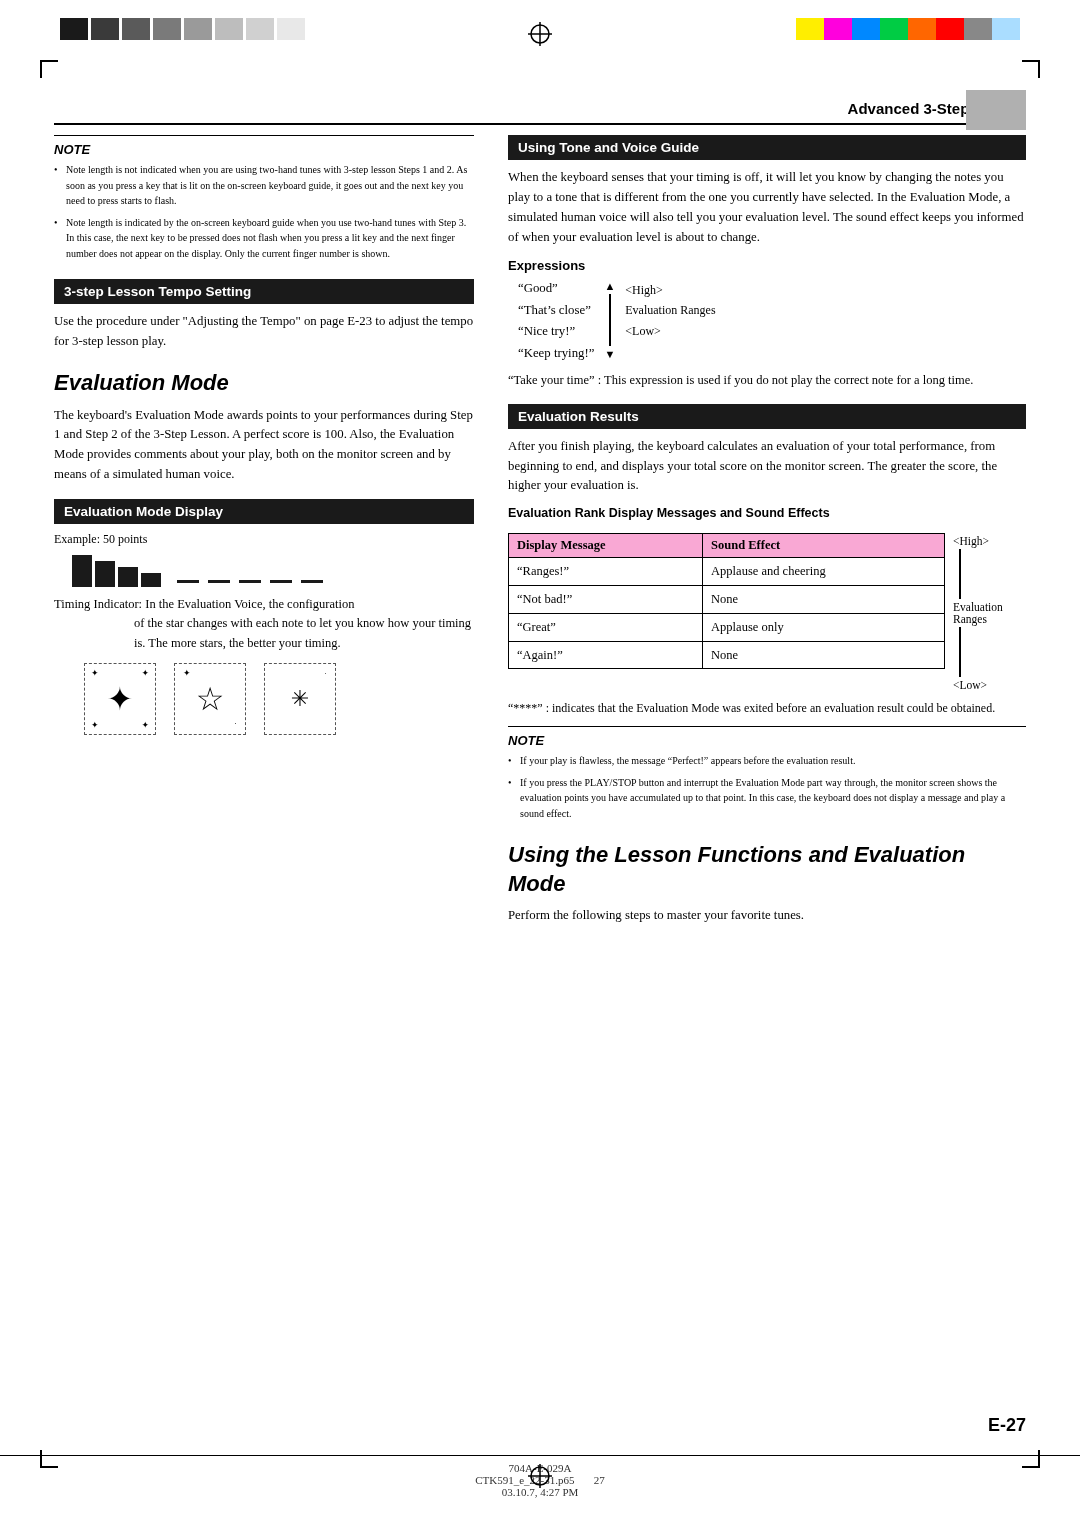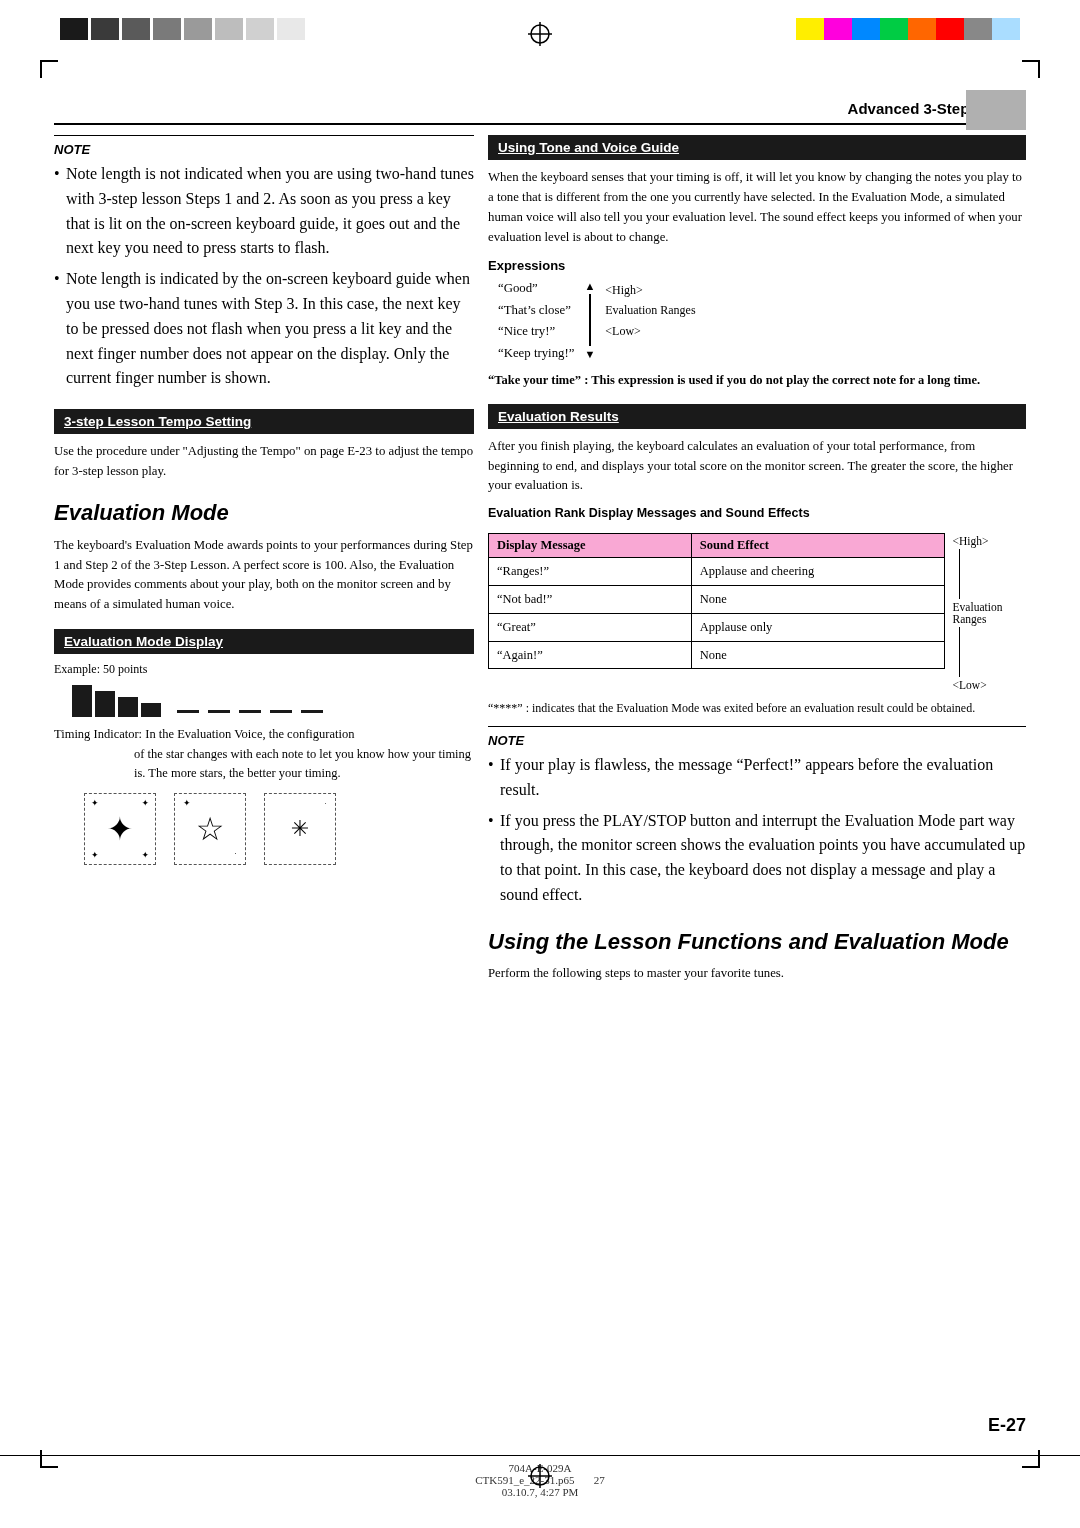--- a/index.html
+++ b/index.html
@@ -68,21 +68,21 @@
       height: 40px;
       background: #b0b0b0;
       position: absolute;
       right: 0;
       top: -10px;
     }
 
     
     .two-col {
       display: flex;
-      gap: 14px;
+      gap: 34px;
       margin-top: 10px;
     }
     .col-left {
       flex: 0 0 420px;
       width: 420px;
     }
     .col-right {
       flex: 1;
     }
 
@@ -93,21 +93,21 @@
       margin-bottom: 18px;
     }
     .note-title {
       font-style: italic;
       font-weight: bold;
       font-size: 13px;
       margin-bottom: 5px;
       font-family: Arial, sans-serif;
     }
     .note-content {
-      font-size: 16px;
+      font-size: 10px;
       line-height: 1.55;
     }
     .note-content ul {
       list-style: none;
       padding: 0;
     }
     .note-content ul li {
       padding-left: 12px;
       position: relative;
       margin-bottom: 6px;
@@ -121,21 +121,20 @@
     
     .section-header {
       background: #1a1a1a;
       color: #fff;
       padding: 5px 10px;
       font-size: 13.5px;
       font-weight: bold;
       font-family: Arial, sans-serif;
       margin-bottom: 8px;
       margin-top: 14px;
-      text-decoration: underline;
     }
     .section-header.first {
       margin-top: 0;
     }
 
     
     .section-content {
       font-size: 12.8px;
       line-height: 1.55;
       margin-bottom: 10px;
@@ -242,21 +241,20 @@
     }
     .expressions-labels {
       font-size: 12px;
       line-height: 1.7;
       padding-top: 2px;
     }
     .expr-note {
       font-size: 12.5px;
       margin-top: 6px;
       line-height: 1.5;
-      font-weight: bold;
     }
 
     
     .eval-table {
       border-collapse: collapse;
       width: 100%;
       margin: 8px 0;
       font-size: 12.5px;
     }
     .eval-table th {

